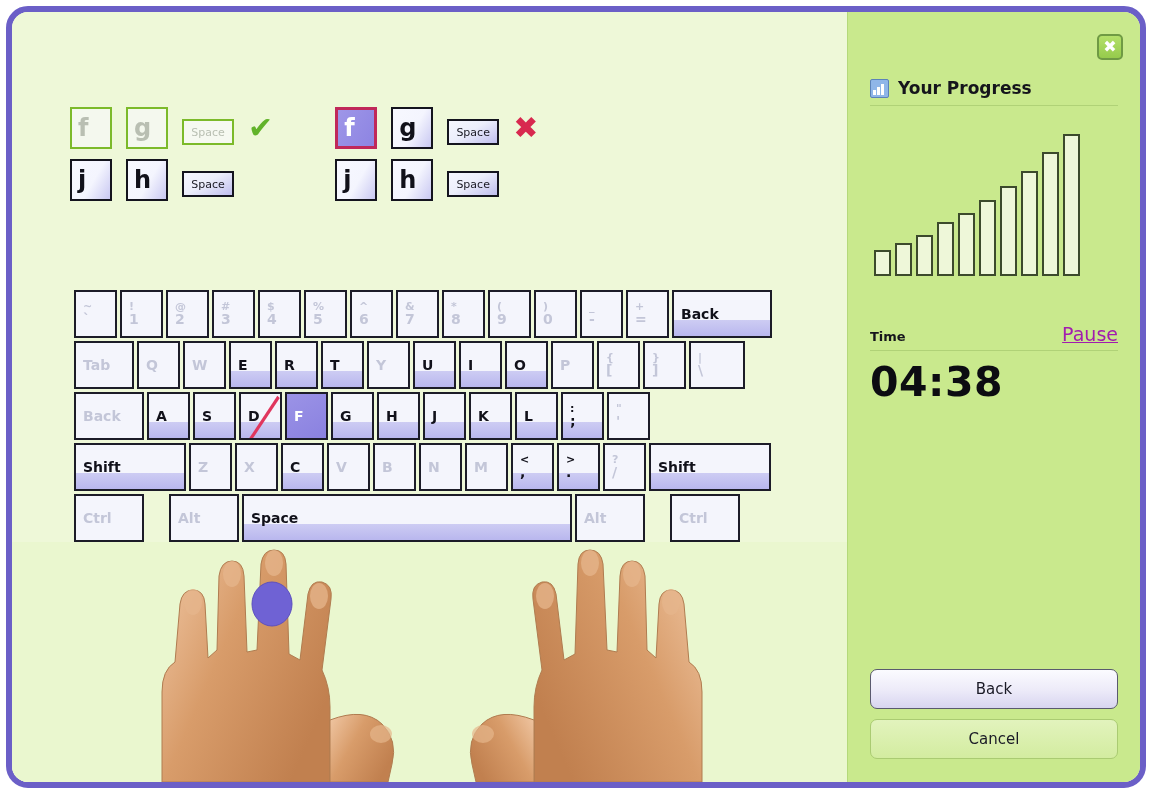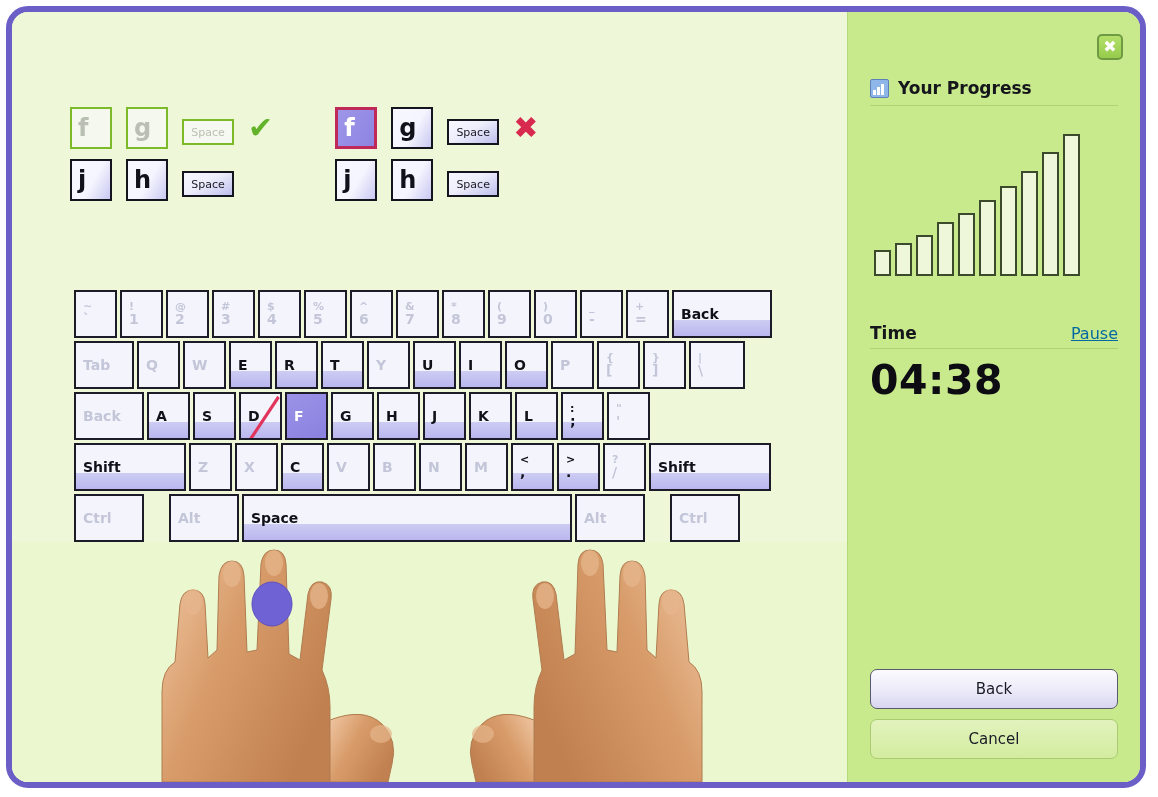--- a/index.html
+++ b/index.html
@@ -80,22 +80,22 @@
   #chart-icon i{position:absolute;bottom:2px;background:#ffffff;display:block;}
 
   #progress-chart{margin-top:20px;height:150px;display:flex;align-items:flex-end;
                   justify-content:flex-start;padding-left:4px;}
   .bar{width:17px;margin-right:4px;box-sizing:border-box;
        border:2px solid #3c4a2c;background:#eef7d9;}
 
   .sb-sec{margin-top:47px;}
   .sb-sec .hdr{display:flex;justify-content:space-between;align-items:baseline;
                border-bottom:1px solid #b0d277;padding-bottom:5px;}
-  .sb-sec .hdr .lab{font-size:17px;font-weight:bold;color:#15151c;}
-  .sb-sec .hdr .lnk{font-size:16px;color:#0369a1;text-decoration:underline;cursor:pointer;}
+  .sb-sec .hdr .lab{font-size:13px;font-weight:bold;color:#15151c;}
+  .sb-sec .hdr .lnk{font-size:19px;color:#a21caf;text-decoration:underline;cursor:pointer;}
   .sb-sec .val{font-size:41px;font-weight:bold;color:#0c0c12;margin-top:7px;
                letter-spacing:0.5px;}
 
   #btns{position:absolute;left:22px;right:22px;bottom:23px;}
   .btn{width:100%;height:40px;box-sizing:border-box;border-radius:7px;
        font-size:15px;color:#1a1a26;cursor:pointer;margin-top:10px;
        display:flex;align-items:center;justify-content:center;
        font-family:"DejaVu Sans","Liberation Sans",sans-serif;}
   .btn.primary{border:1px solid #5a5a6e;
                background:linear-gradient(180deg,#fbfbff 0%,#eceaf8 55%,#d8d5f0 100%);}

